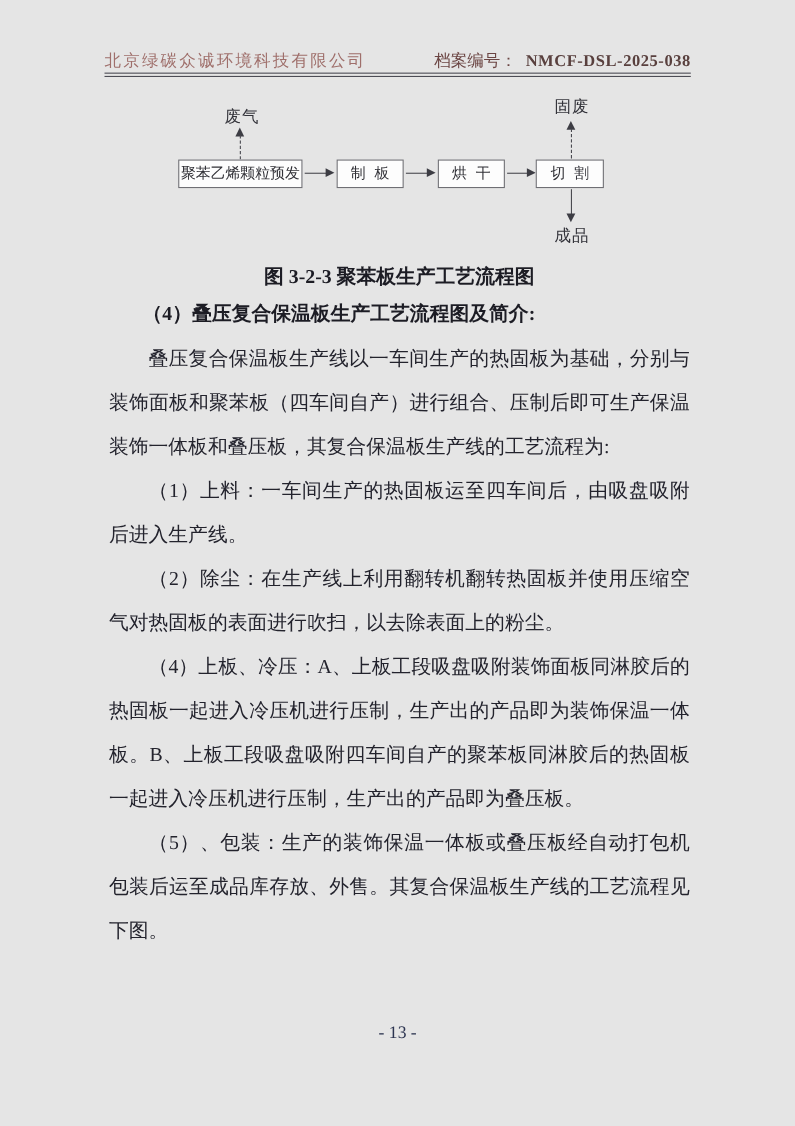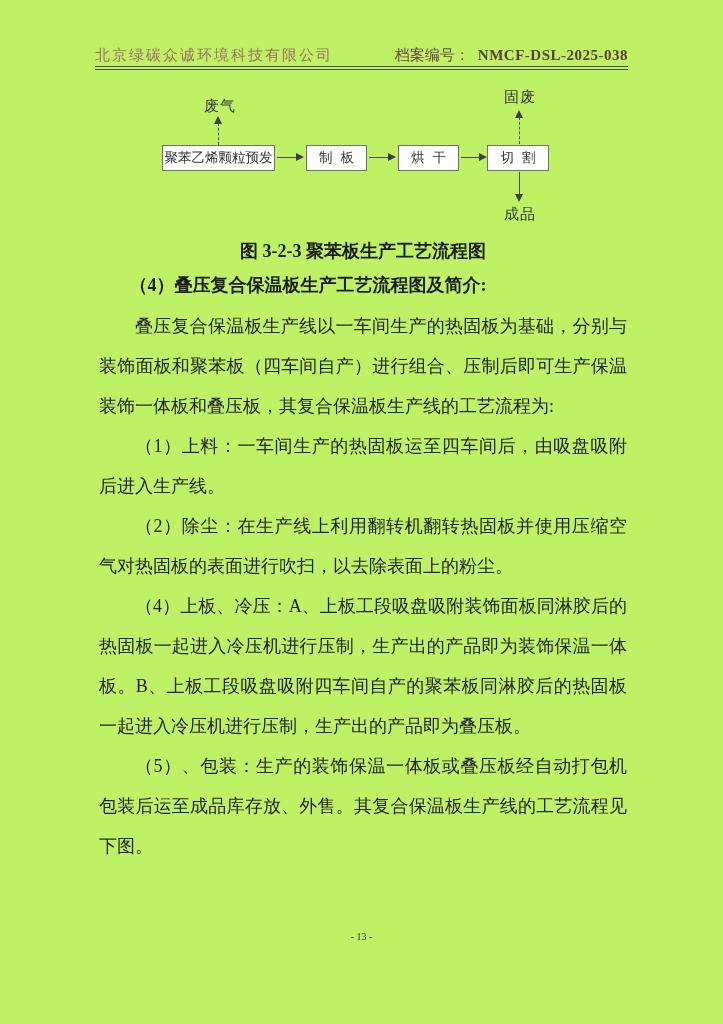--- a/index.html
+++ b/index.html
@@ -5,21 +5,21 @@
   html, body { margin: 0; padding: 0; }
   body {
     width: 723px; height: 1024px;
     background: #ffffff;
     font-family: "Liberation Serif", "DejaVu Serif", serif;
     position: relative;
     overflow: hidden;
   }
   .page {
     position: absolute; inset: 0;
-    background: #bef264;
+    background: #e5e5e5;
   }
   
   .hdr {
     position: absolute; left: 95px; top: 46px; width: 533px;
     display: flex; justify-content: space-between; align-items: baseline;
     font-size: 15px;
   }
   .hdr-company { color: #9f6f6b; letter-spacing: 2px; }
   .hdr-right { color: #6b4543; }
   .hdr-right .archive-no { font-weight: bold; color: #59403e; margin-left: 8px; letter-spacing: 0.5px; }
@@ -58,21 +58,21 @@
   }
   .bodytext {
     position: absolute; left: 99px; top: 306px; width: 528px;
     font-size: 18px; line-height: 40px; color: #23232d;
     text-align: justify;
   }
   .bodytext p { margin: 0; text-indent: 2em; }
   
   .footer {
     position: absolute; left: 0; top: 931px; width: 723px;
-    text-align: center; font-size: 10px; color: #2c3450;
+    text-align: center; font-size: 16px; color: #2c3450;
   }
 </style>
 </head>
 <body>
 
 <div class="page">
 
   <div class="hdr">
     <span class="hdr-company">北京绿碳众诚环境科技有限公司</span>
     <span class="hdr-right">

